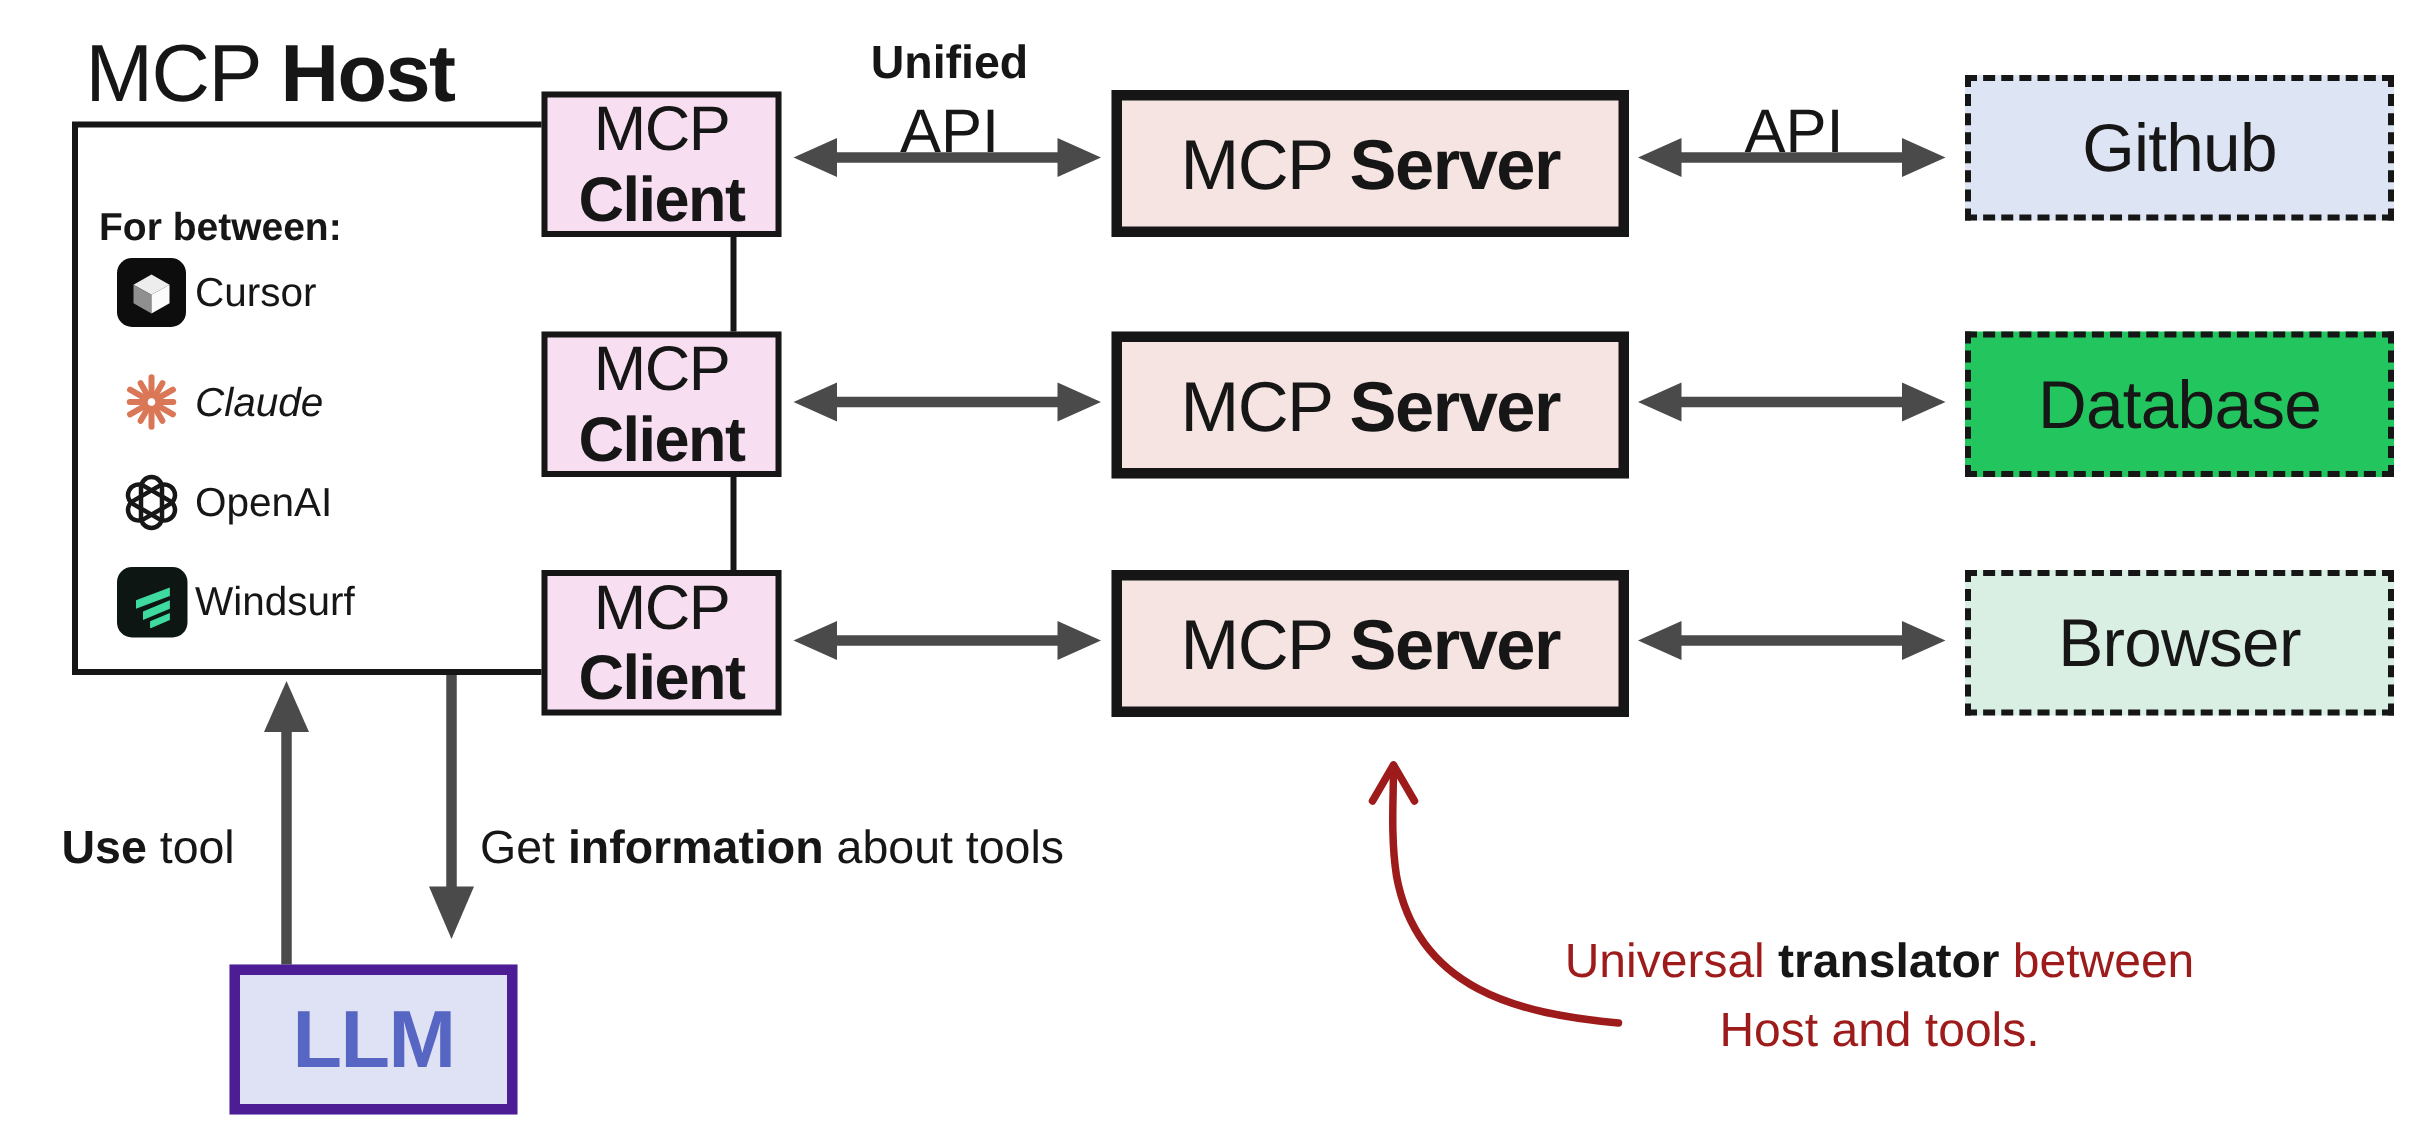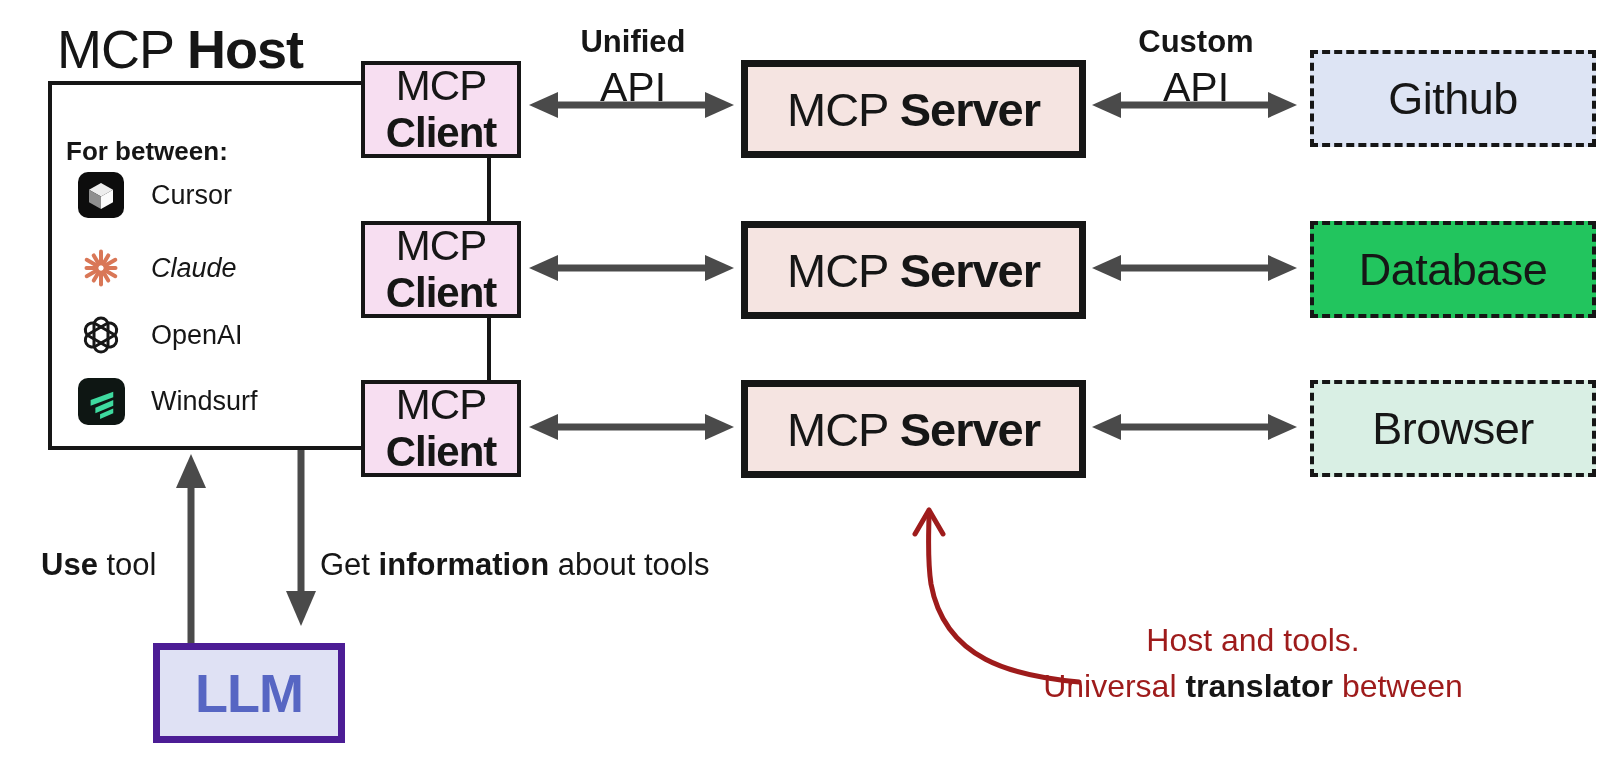--- a/index.html
+++ b/index.html
@@ -7,21 +7,21 @@
   .canvas{position:relative;width:1624px;height:764px;background:#ffffff;overflow:hidden;margin-left:33px;}
   .abs{position:absolute;}
   .b{font-weight:700;}
 
   
   .title{left:24px;top:20px;font-size:54px;letter-spacing:-1px;line-height:1.1;white-space:pre;}
 
   
   .host-box{left:15px;top:81px;width:443px;height:369px;border:4px solid #161616;box-sizing:border-box;z-index:1;background:transparent;}
   .example-label{left:33px;top:136px;font-size:26px;font-weight:700;z-index:2;}
-  .app-row{display:flex;align-items:center;gap:26px;z-index:2;text-align:center;}
+  .app-row{display:flex;align-items:center;gap:5px;z-index:2;text-align:center;}
   .icon-cell{width:48px;display:flex;justify-content:center;align-items:center;}
   .app-label{font-size:27px;}
   .dark-tile{display:flex;align-items:center;justify-content:center;border-radius:10px;}
   .cursor-tile{width:46px;height:46px;background:#0d0d0d;}
   .windsurf-tile{width:47px;height:47px;background:#0e1613;}
 
   
   .box{box-sizing:border-box;display:flex;flex-direction:column;align-items:center;justify-content:center;text-align:center;}
   .client{left:328px;width:160px;height:97px;background:#f7def1;border:4px solid #161616;z-index:2;font-size:42px;line-height:1.1;letter-spacing:-1px;}
   .server{left:708px;width:345px;height:98px;background:#f5e4e1;border:7px solid #161616;font-size:47px;letter-spacing:-1px;white-space:pre;}
@@ -140,21 +140,20 @@
   <div class="abs box server" style="top:380px;">
     <div><span>MCP </span><span class="b">Server</span></div>
   </div>
 
   <div class="abs box service svc-0" style="top:50px;">Github</div>
   <div class="abs box service svc-1" style="top:221px;">Database</div>
   <div class="abs box service svc-2" style="top:380px;">Browser</div>
 
   <div class="abs api-top" style="left:500px;">Unified</div>
   <div class="abs api-bottom" style="left:500px;">API</div>
-  <div class="abs api-top" style="left:1063px;">Custom</div>
   <div class="abs api-bottom" style="left:1063px;">API</div>
 
   <svg class="abs" style="left:495px;top:90px;" width="207" height="30">
     <line class="arrow-stroke" x1="25" y1="15" x2="182" y2="15" stroke-width="7"></line>
     <polygon class="arrow-fill" points="1,15 30,2 30,28"></polygon>
       <polygon class="arrow-fill" points="206,15 177,2 177,28"></polygon>
   </svg>
   <svg class="abs" style="left:495px;top:253px;" width="207" height="30">
     <line class="arrow-stroke" x1="25" y1="15" x2="182" y2="15" stroke-width="7"></line>
     <polygon class="arrow-fill" points="1,15 30,2 30,28"></polygon>
@@ -190,22 +189,22 @@
     <line class="arrow-stroke" x1="17" y1="0" x2="17" y2="144" stroke-width="7"></line>
     <polygon class="arrow-fill" points="17,177 2,142 32,142"></polygon>
   </svg>
 
   <div class="abs flow-label" style="left:8px;"><span class="b">Use</span><span> tool</span></div>
   <div class="abs flow-label" style="left:287px;"><span>Get </span><span class="b">information</span><span> about tools</span></div>
 
   <div class="abs box llm-box">LLM</div>
 
   <div class="abs annotation">
+    <div><span>Universal </span><span class="ann-b">translator</span><span> between</span></div>
     <div>Host and tools.</div>
-    <div><span>Universal </span><span class="ann-b">translator</span><span> between</span></div>
   </div>
 
   <svg class="abs" style="left:878px;top:496px;" width="180" height="195">
     <path d="M 168 186 C 102 180, 34 164, 20 88 C 16 62 18 36 18 16" fill="none" stroke="#9e1b1b" stroke-width="5" stroke-linecap="round"></path>
     <path d="M 18 14 L 4 38 M 18 14 L 32 38" fill="none" stroke="#9e1b1b" stroke-width="5" stroke-linecap="round"></path>
   </svg>
 
 </div>
 
 </body></html>

